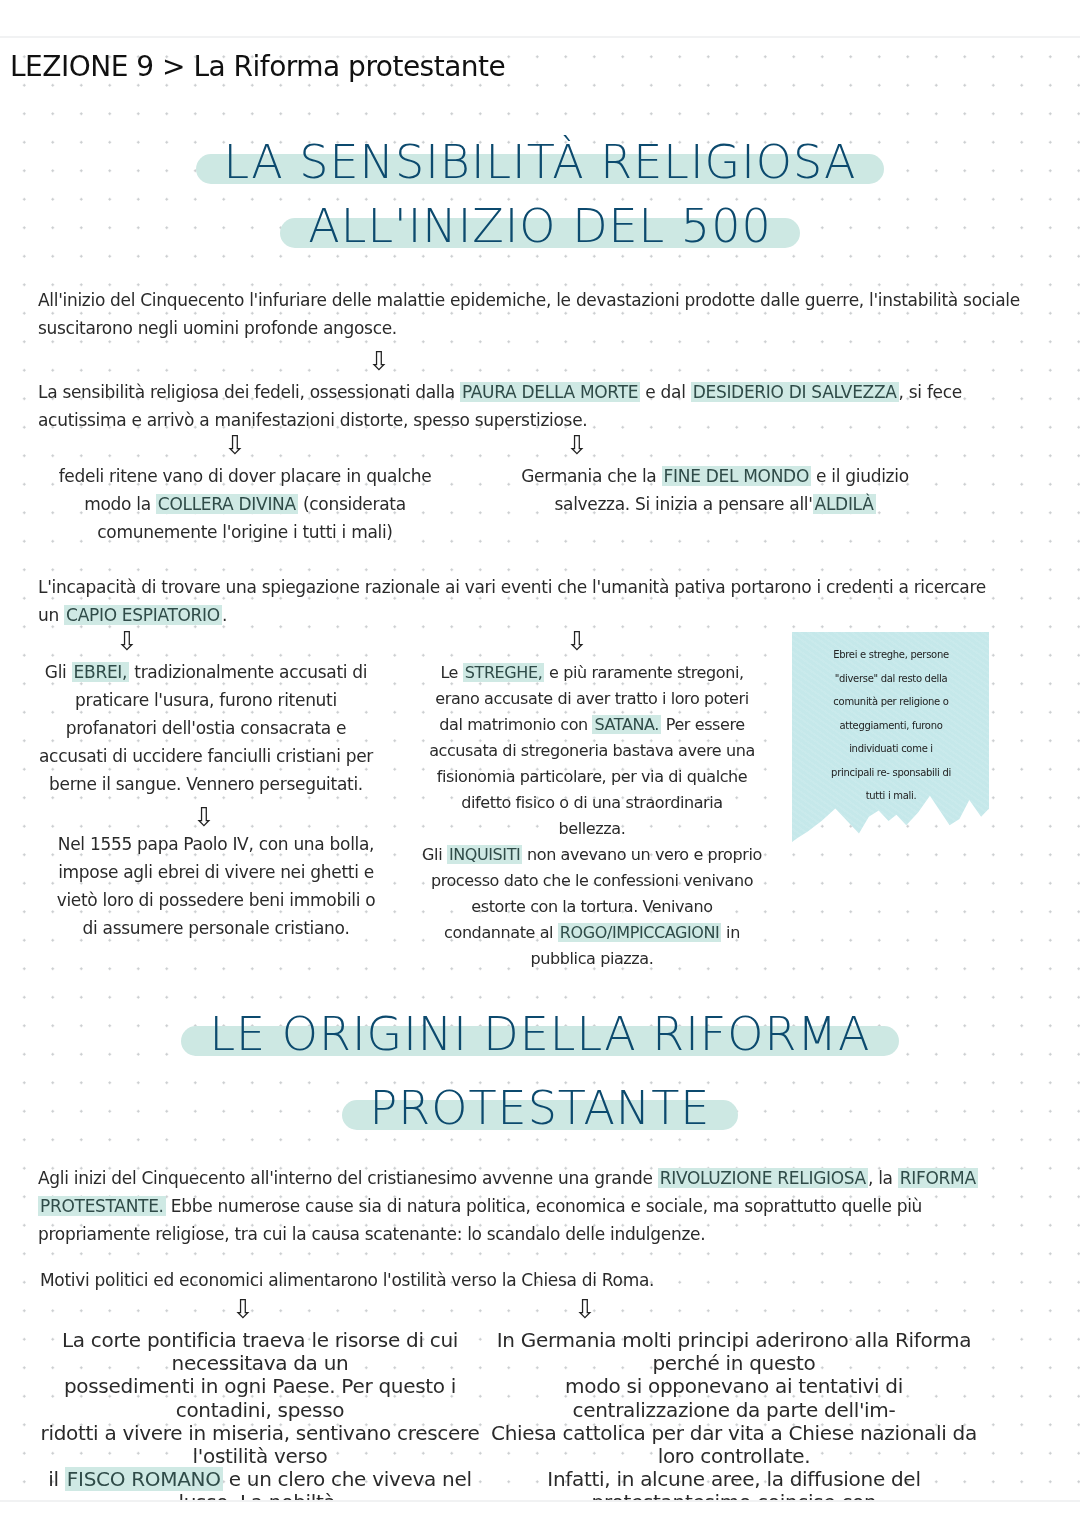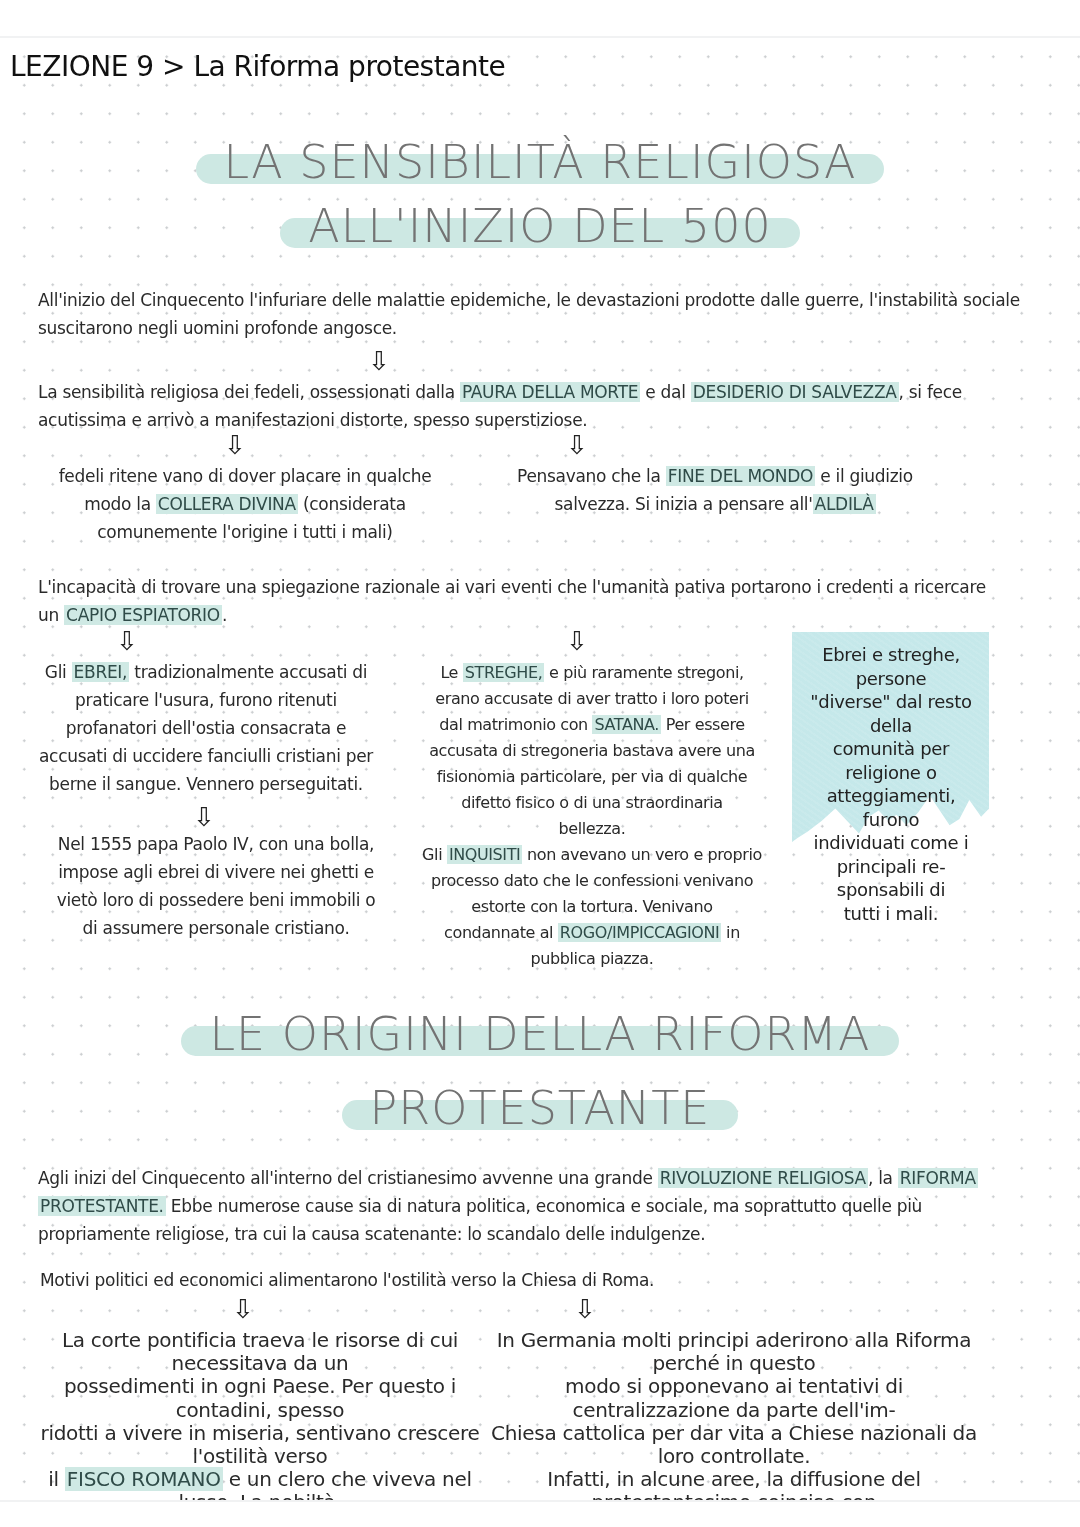--- a/index.html
+++ b/index.html
@@ -24,21 +24,21 @@
     background: #ffffff; border-top: 2px solid #f1f2f3;
   }
   .abs { position: absolute; }
   .lesson {
     left: 10px; top: 50px; font-size: 28px; color: #111;
     letter-spacing: -0.5px; white-space: nowrap;
   }
   .title-wrap { position: absolute; left: 0; width: 1080px; text-align: center; }
   .title {
     display: inline-block; position: relative;
-    font-size: 46px; font-weight: 300; color: #737373; letter-spacing: 1px;
+    font-size: 46px; font-weight: 300; color: #0c4a6e; letter-spacing: 1px;
     padding: 0 10px; line-height: 60px; white-space: nowrap;
   }
   .title::before {
     content: ""; position: absolute; left: -18px; right: -18px; top: 22px; height: 30px;
     background: #cde8e3; border-radius: 16px; z-index: -1;
   }
   .hl { background: #cfe9e4; border-radius: 0; padding: 0 2px; color: #2f4b48; }
   .para {
     position: absolute; font-size: 17px; line-height: 28px; color: #2a2a2a;
     letter-spacing: -0.3px;
@@ -52,21 +52,21 @@
   .xs { font-size: 20px; line-height: 23.2px; letter-spacing: -0.3px; }
   .note {
     position: absolute; left: 792px; top: 632px; width: 197px; height: 210px;
     background: #c5e8ea;
     background-image: repeating-linear-gradient(35deg, rgba(255,255,255,0.08) 0 2px, transparent 2px 5px);
     box-shadow: 3px 4px 6px rgba(0,0,0,0.18);
     clip-path: polygon(0 0, 100% 0, 100% 84%, 96% 88%, 90% 80%, 85% 89%, 80% 92%, 75% 85%, 70% 78%, 64% 86%, 58% 92%, 53% 87%, 49% 90%, 44% 85%, 39% 88%, 34% 96%, 28% 90%, 22% 84%, 15% 90%, 8% 95%, 3% 98%, 0 100%);
   }
   .note-text {
     position: absolute; left: 796px; top: 643px; width: 190px;
-    font-size: 18px; line-height: 23.5px; text-align: center; color: #222;
+    font-size: 10px; line-height: 23.5px; text-align: center; color: #222;
     letter-spacing: -0.3px;
   }
 </style>
 </head>
 <body>
 
 <div class="topbar"></div>
 
 <div class="abs lesson">LEZIONE 9 &gt; La Riforma protestante</div>
 
@@ -90,21 +90,21 @@
 <div class="arrow" style="left:220px; top:432px;">⇩</div>
 <div class="arrow" style="left:562px; top:432px;">⇩</div>
 
 <div class="para center" style="left:40px; top:462px; width:410px;">
   <div>fedeli ritene vano di dover placare in qualche</div>
   <div><span>modo la </span><span class="hl">COLLERA DIVINA</span><span> (considerata</span></div>
   <div>comunemente l'origine i tutti i mali)</div>
 </div>
 
 <div class="para center" style="left:480px; top:462px; width:470px;">
-  <div><span>Pensavano che la </span><span class="hl">FINE DEL MONDO</span><span> e il giudizio</span></div>
+  <div><span>Germania che la </span><span class="hl">FINE DEL MONDO</span><span> e il giudizio</span></div>
   <div><span>salvezza. Si inizia a pensare all'</span><span class="hl">ALDILÀ</span></div>
 </div>
 
 <div class="para" style="left:38px; top:573px; width:1020px;">
   <div>L'incapacità di trovare una spiegazione razionale ai vari eventi che l'umanità pativa portarono i credenti a ricercare</div>
   <div><span>un </span><span class="hl">CAPIO ESPIATORIO</span><span>.</span></div>
 </div>
 <div class="arrow" style="left:112px; top:628px;">⇩</div>
 <div class="arrow" style="left:562px; top:628px;">⇩</div>
 

